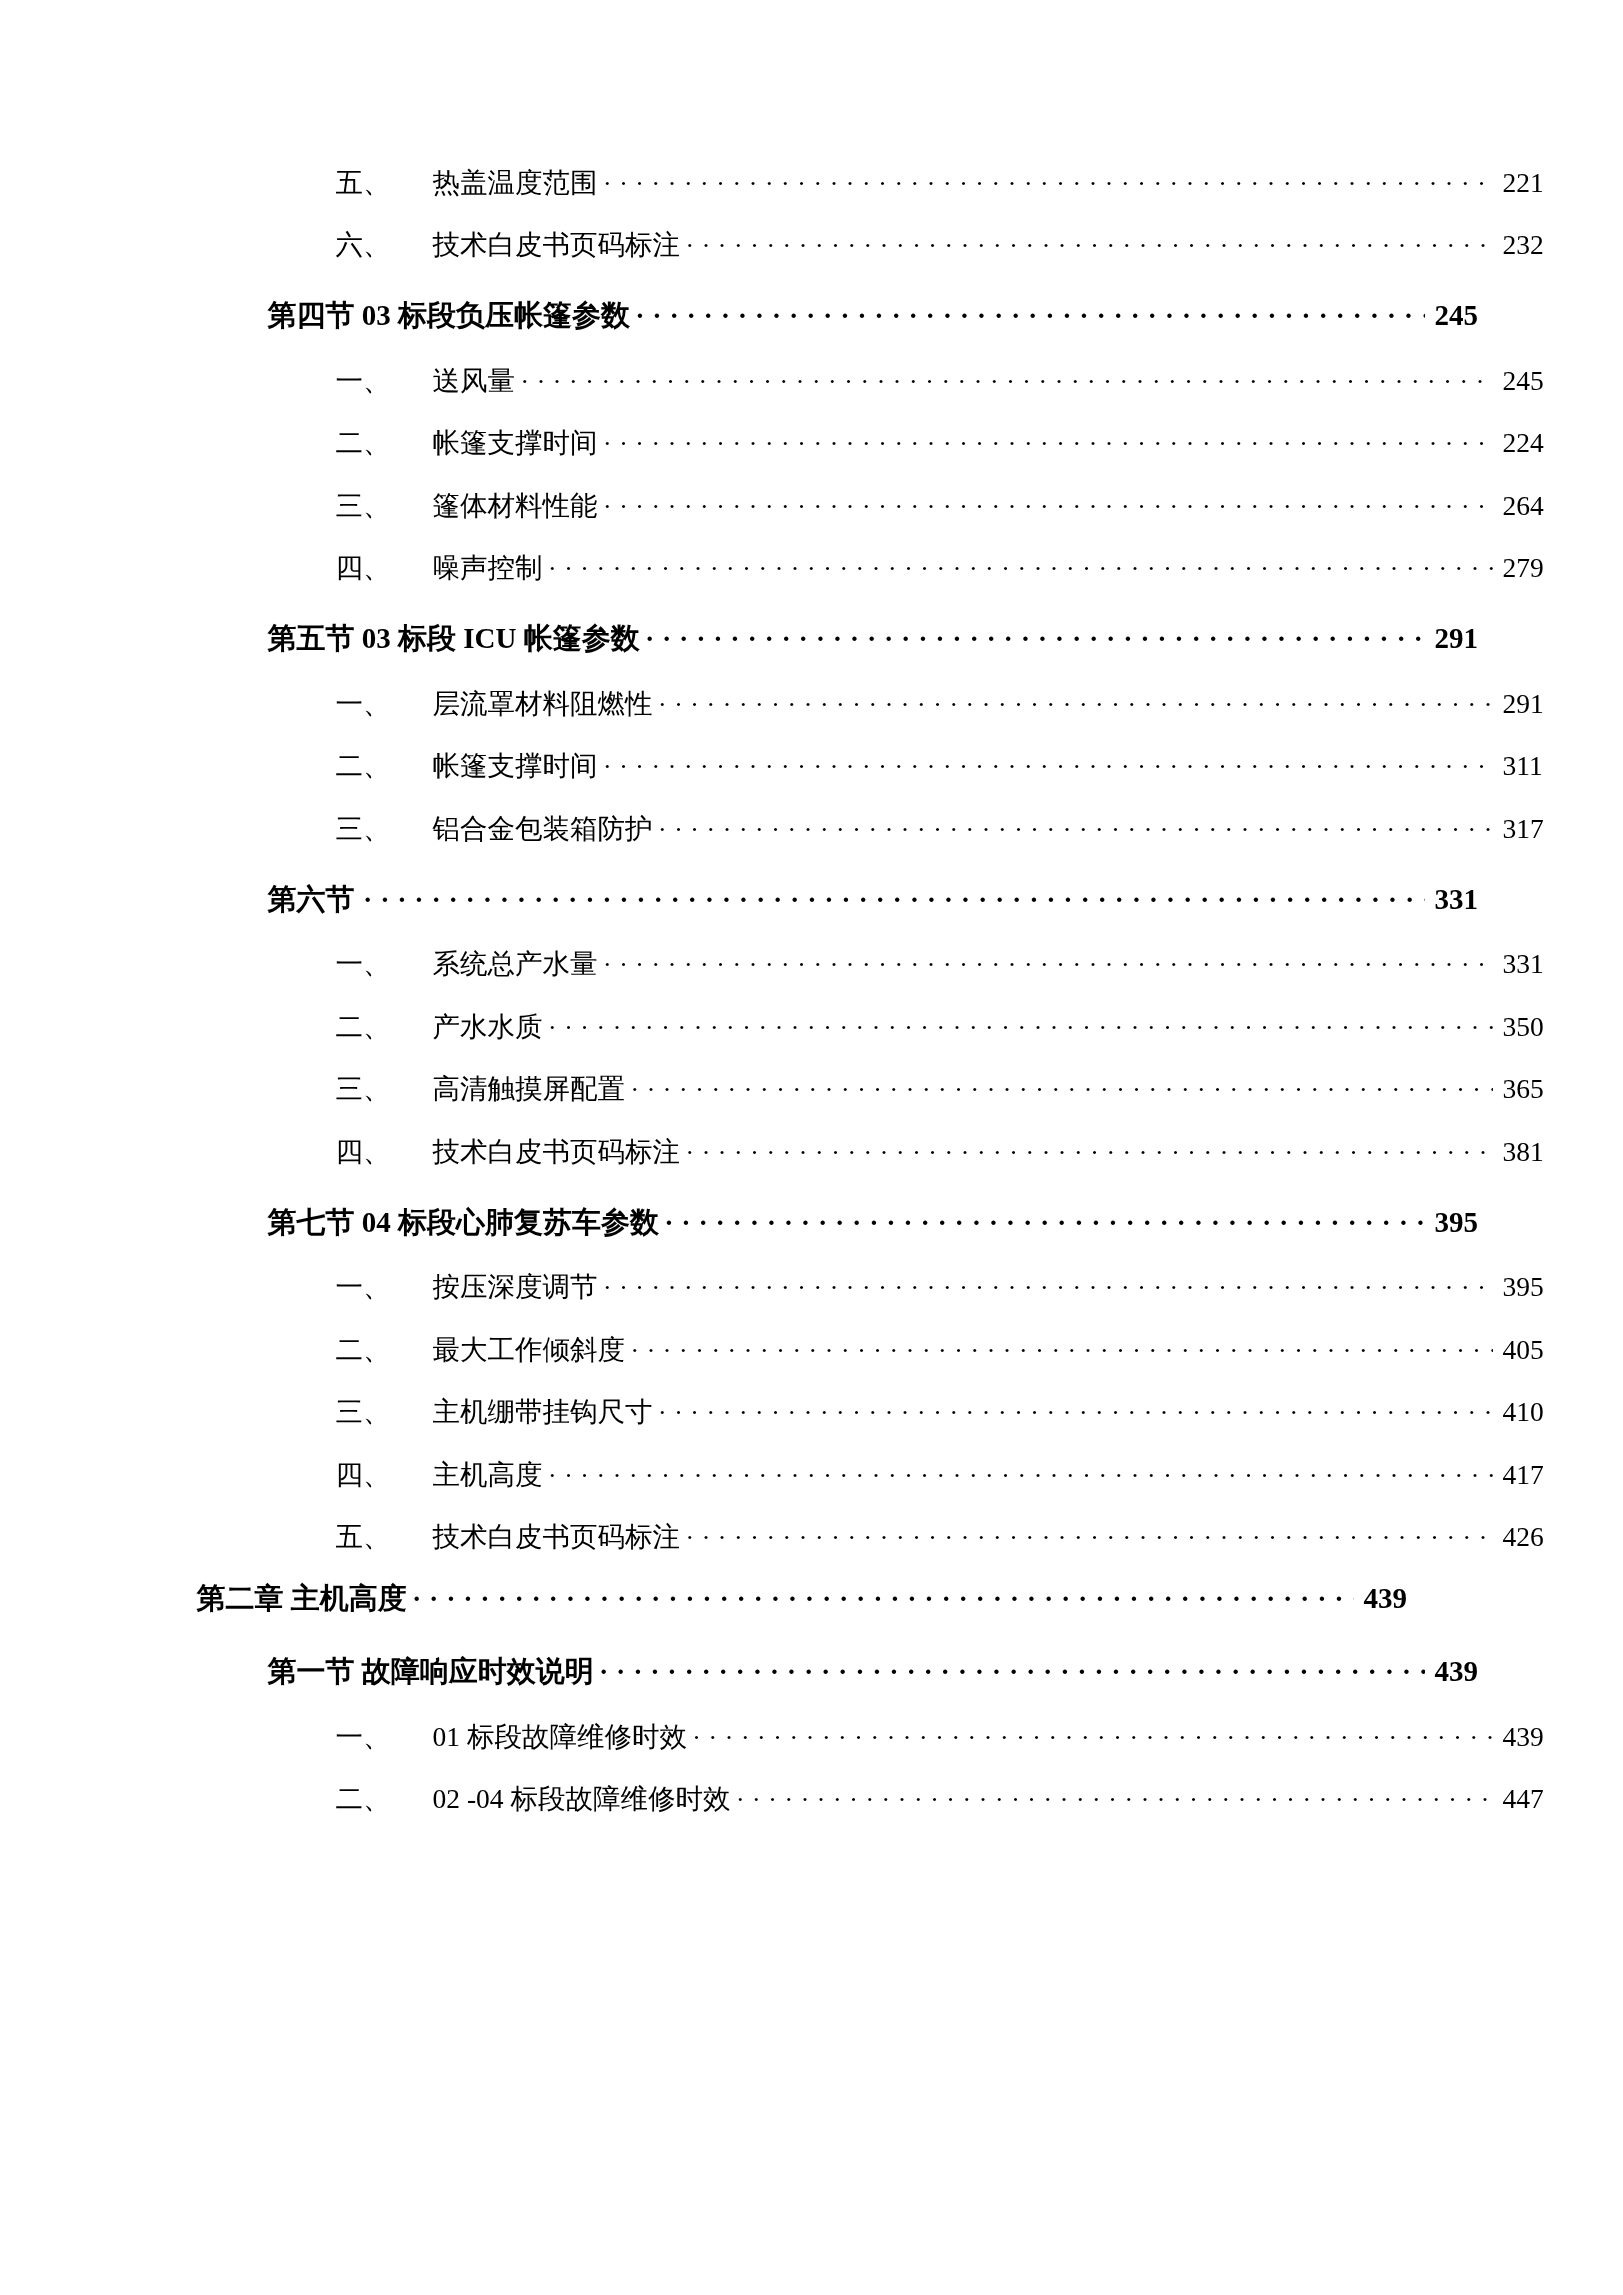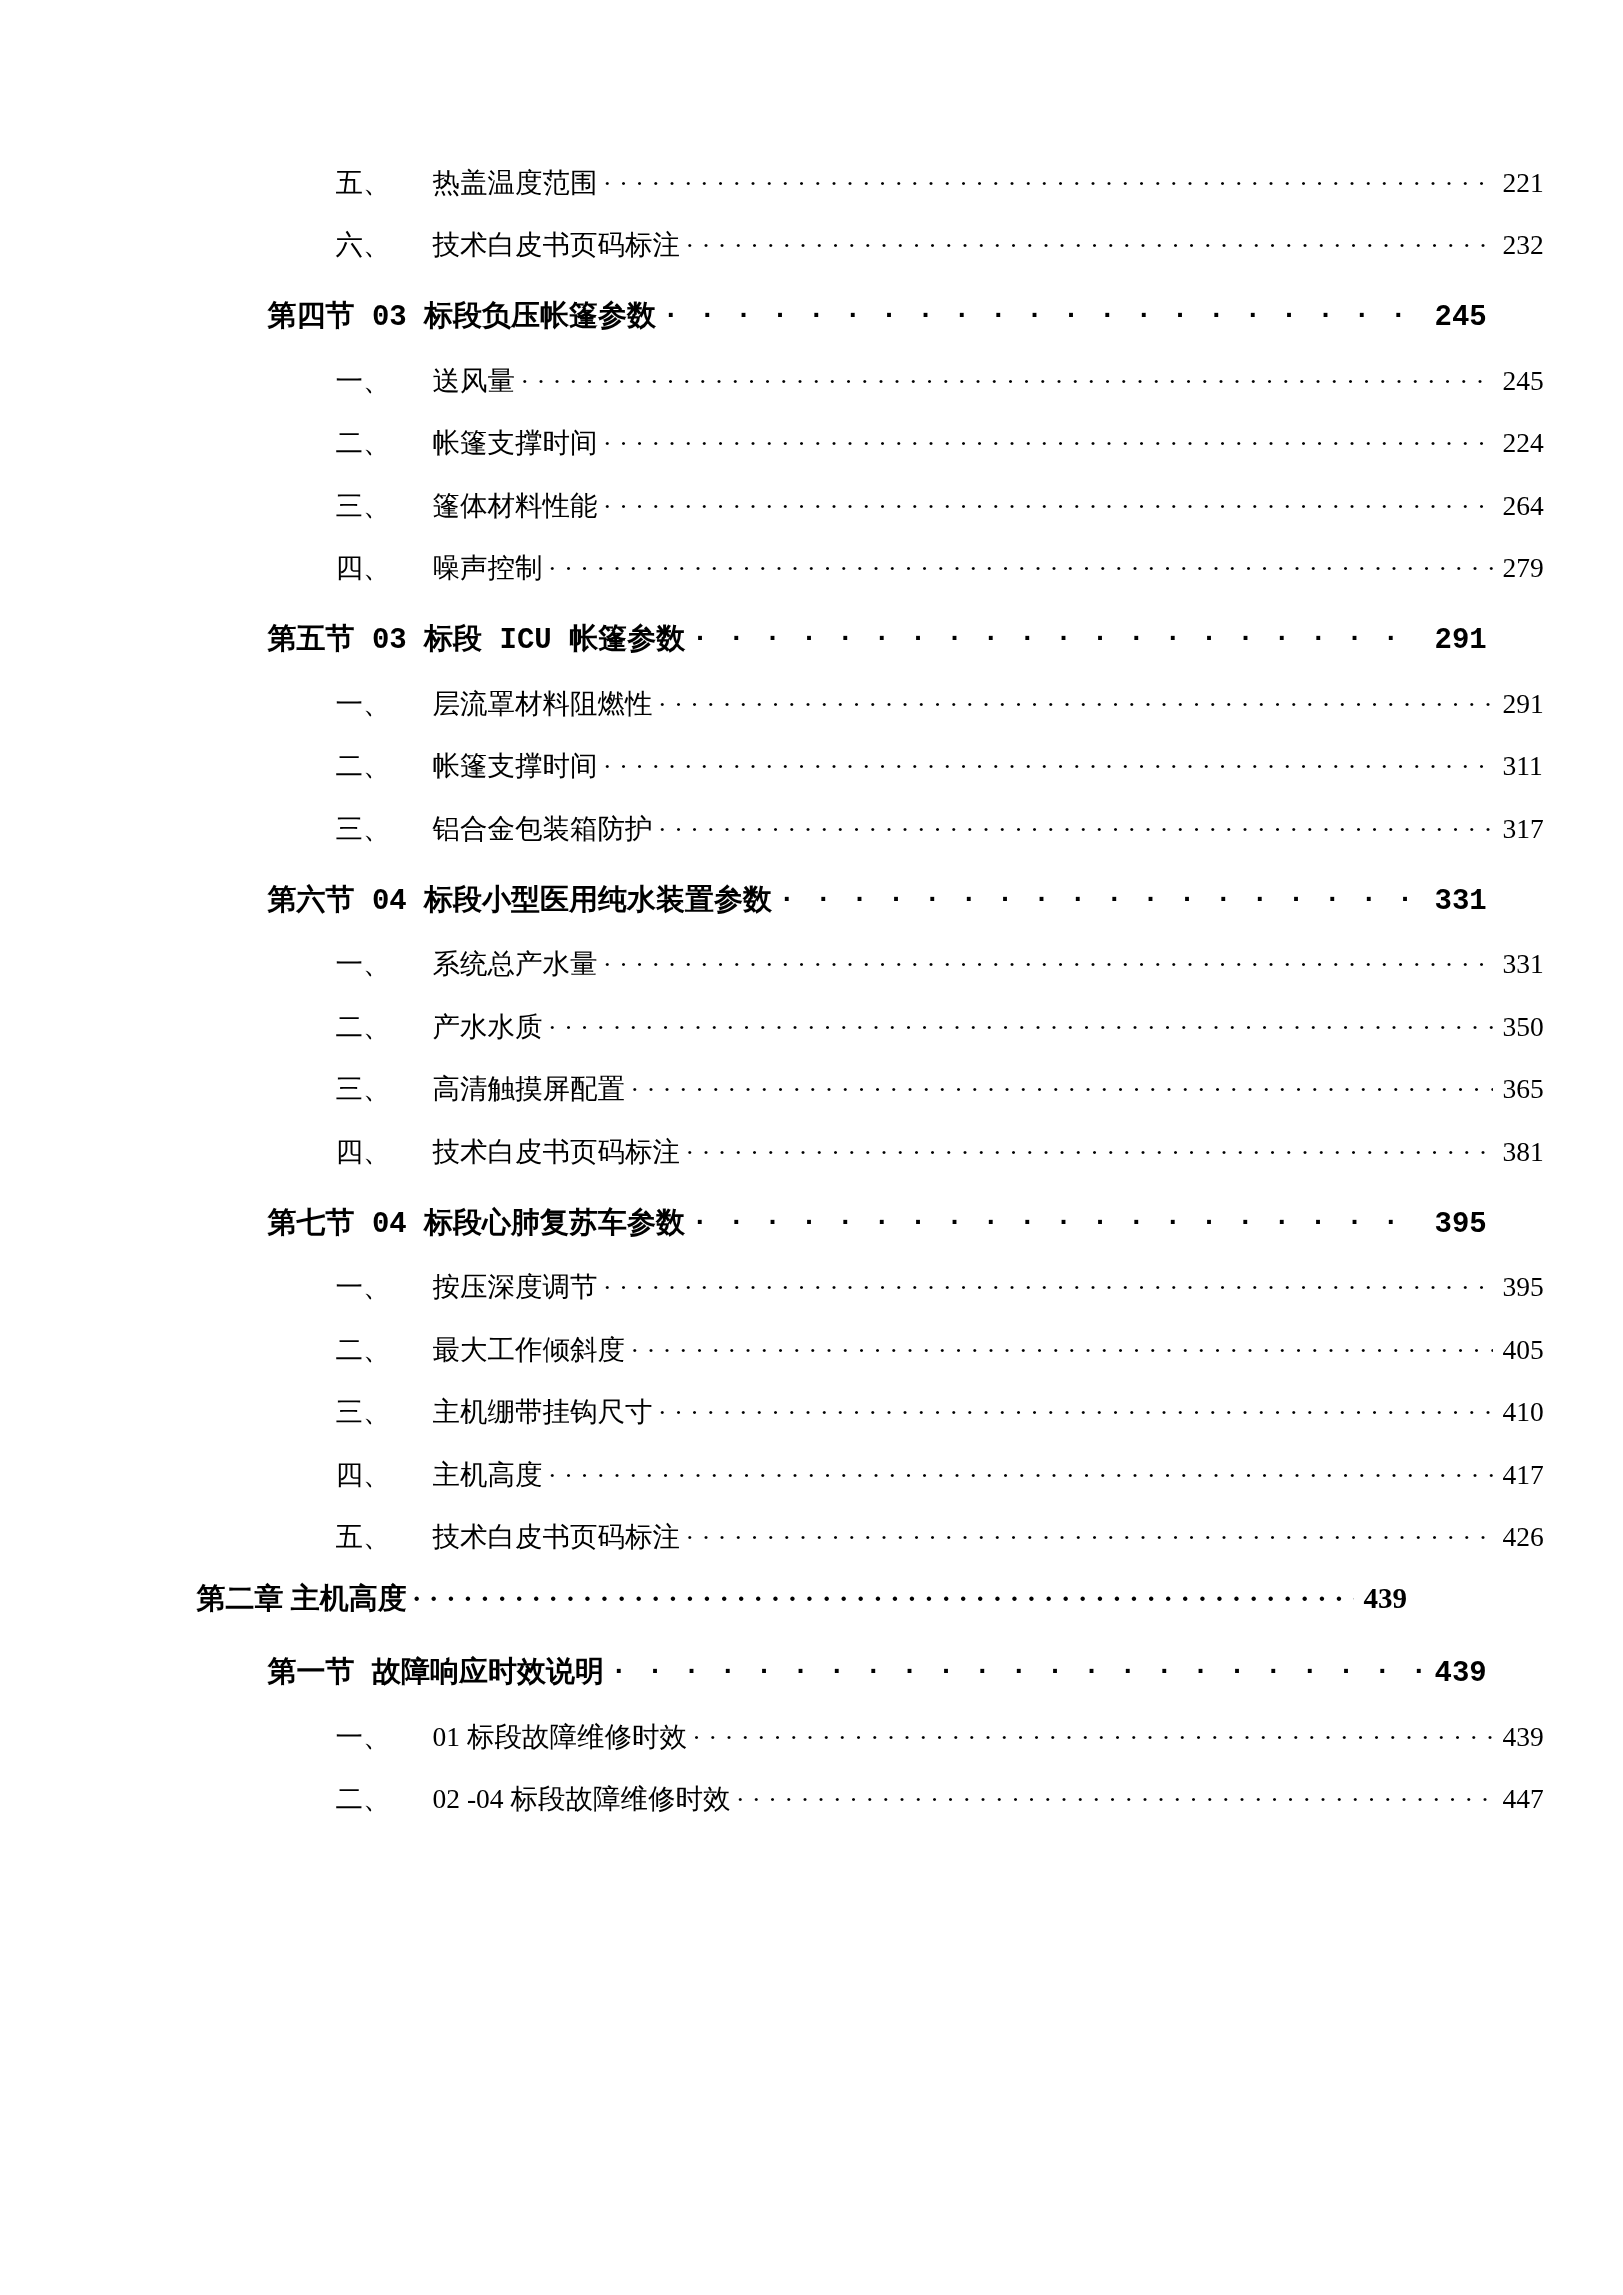--- a/index.html
+++ b/index.html
@@ -36,21 +36,20 @@
     font-size: 29px;
     font-weight: bold;
     margin-top: 24px;
     padding-left: 0px;
   }
   .lvl-section {
     font-size: 29px;
     font-weight: bold;
     margin-top: 33px;
     padding-left: 71px;
-    font-family: Liberation Mono, monospace;
   }
   .lvl-item {
     font-size: 27.5px;
     font-weight: normal;
     margin-top: 26px;
     padding-left: 139px;
   }
   .toc-row.first {
     margin-top: 0;
   }
@@ -160,21 +159,20 @@
       </div>
       <div class="toc-row lvl-item">
         <span class="num-item">三、</span>
         <span class="label">铝合金包装箱防护</span>
         <span class="leader"></span>
         <span class="page-no">317</span>
       </div>
       <div class="toc-row lvl-section">
         <span class="num">第六节</span>
         <span>&nbsp;</span>
-        <span class="label">04 标段小型医用纯水装置参数</span>
         <span class="leader"></span>
         <span class="page-no">331</span>
       </div>
       <div class="toc-row lvl-item">
         <span class="num-item">一、</span>
         <span class="label">系统总产水量</span>
         <span class="leader"></span>
         <span class="page-no">331</span>
       </div>
       <div class="toc-row lvl-item">

